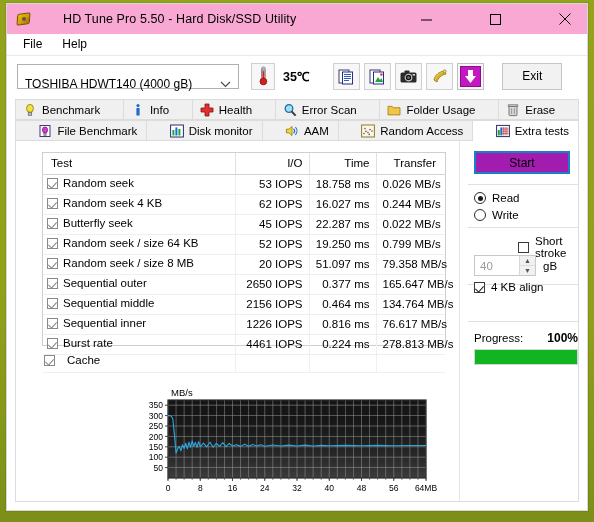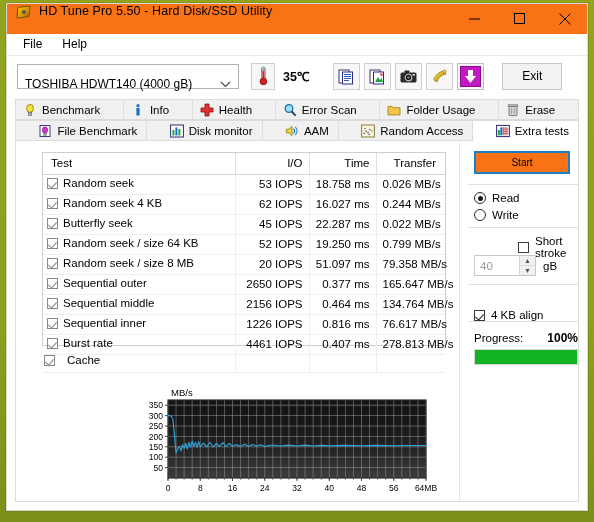--- a/index.html
+++ b/index.html
@@ -20,23 +20,24 @@
     left: 6px; top: 3px;
     width: 582px; height: 508px;
     background: #ffffff;
     border: 1px solid #d8d8d8;
     box-shadow: 0 0 0 1px rgba(0,0,0,0.08);
     display: flex; flex-direction: column;
   }
   
   #titlebar {
     height: 30px;
-    display: flex; align-items: flex-start;
-    background: #f97316;
+    display: flex; align-items: center;
+    background: #f9a8d4;
     flex: none;
+    gap: 24px;
   }
   #app-icon {
     width: 16px; height: 16px; margin: 0 7px 0 9px;
     position: relative; flex: none;
   }
   #app-icon .disk {
     position:absolute; left:1px; top:2px;
     width: 13px; height: 12px;
     background: linear-gradient(135deg,#f2c100 0%, #d79a00 55%, #9a6d00 100%);
     transform: skewX(-12deg) rotate(-8deg);
@@ -188,22 +189,22 @@
   .cbox.gray.checked::after { border-color:#888; }
   #cache-row {
     position:absolute; left:28px; top: 213px;
     display:flex; align-items:center; gap:12px;
     font-size: 11.5px; color:#000;
   }
   
   #start-btn {
     position:absolute; left: 14px; top: 10px;
     width: 96px; height: 23px;
-    background:#f97316; border: 2px solid #1a7ec8;
-    font-size: 10px; color:#000;
+    background:#a21caf; border: 2px solid #1a7ec8;
+    font-size: 12px; color:#000;
     display:flex;align-items:center;justify-content:center;
   }
   .sep { position:absolute; left: 8px; width: 110px; height:1px; background:#e0e0e0;}
   .radio-row { position:absolute; display:flex; align-items:center; gap:6px; font-size:11.5px; color:#000;}
   .radio {
     width: 12px; height: 12px; border: 1.5px solid #2b2b2b; border-radius:50%;
     display:inline-block; position:relative; flex:none; background:#fff;
   }
   .radio.on::after {
     content:""; position:absolute; left:2.5px; top:2.5px; width:5px;height:5px;
@@ -217,21 +218,21 @@
     position:relative;
   }
   #spin .arrows {
     position:absolute; right:0; top:0; bottom:0; width:16px;
     border-left:1px solid #d6d6d6; background:#f1f1f1;
     display:flex; flex-direction:column;
   }
   #spin .arrows span { flex:1; display:flex; align-items:center; justify-content:center; font-size:7px; color:#555;}
   #spin .arrows span:first-child { border-bottom: 1px solid #dcdcdc;}
   #gb-label { font-size:11.5px; color:#000; }
-  #align-row { position:absolute; left:14px; top:168px; display:flex; align-items:center; gap:6px; font-size:11.5px;}
+  #align-row { position:absolute; left:14px; top:140px; display:flex; align-items:center; gap:6px; font-size:11.5px;}
   #progress-row { position:absolute; left:14px; top:190px; width:104px; display:flex; align-items:baseline; }
   #progress-label { font-size:11.5px; color:#000; }
   #progress-pct { font-size:12px; font-weight:bold; color:#000; margin-left:auto;}
   #progress-bar {
     position:absolute; left:14px; top:208px; width:104px; height:16px;
     background:#e8e8e8; border:1px solid #d5d5d5;
   }
   #progress-fill { height:100%; background:#12b422; width:100%; }
   
   #graph-wrap {
@@ -564,21 +565,21 @@
                   <td>1226 IOPS</td>
                   <td>0.816 ms</td>
                   <td class="c-transfer">76.617 MB/s</td>
                 </tr>
                 <tr>
                   <td class="c-test"><span class="cellchk">
                       <span class="cbox gray checked"></span>
                       <span>Burst rate</span>
                     </span></td>
                   <td>4461 IOPS</td>
-                  <td>0.407 ms</td>
+                  <td>0.224 ms</td>
                   <td class="c-transfer">278.813 MB/s</td>
                 </tr>
                 <tr>
                   <td>&nbsp;</td>
                   <td>&nbsp;</td>
                   <td>&nbsp;</td>
                   <td class="c-transfer">&nbsp;</td>
                 </tr>
               </tbody>
           </table>

